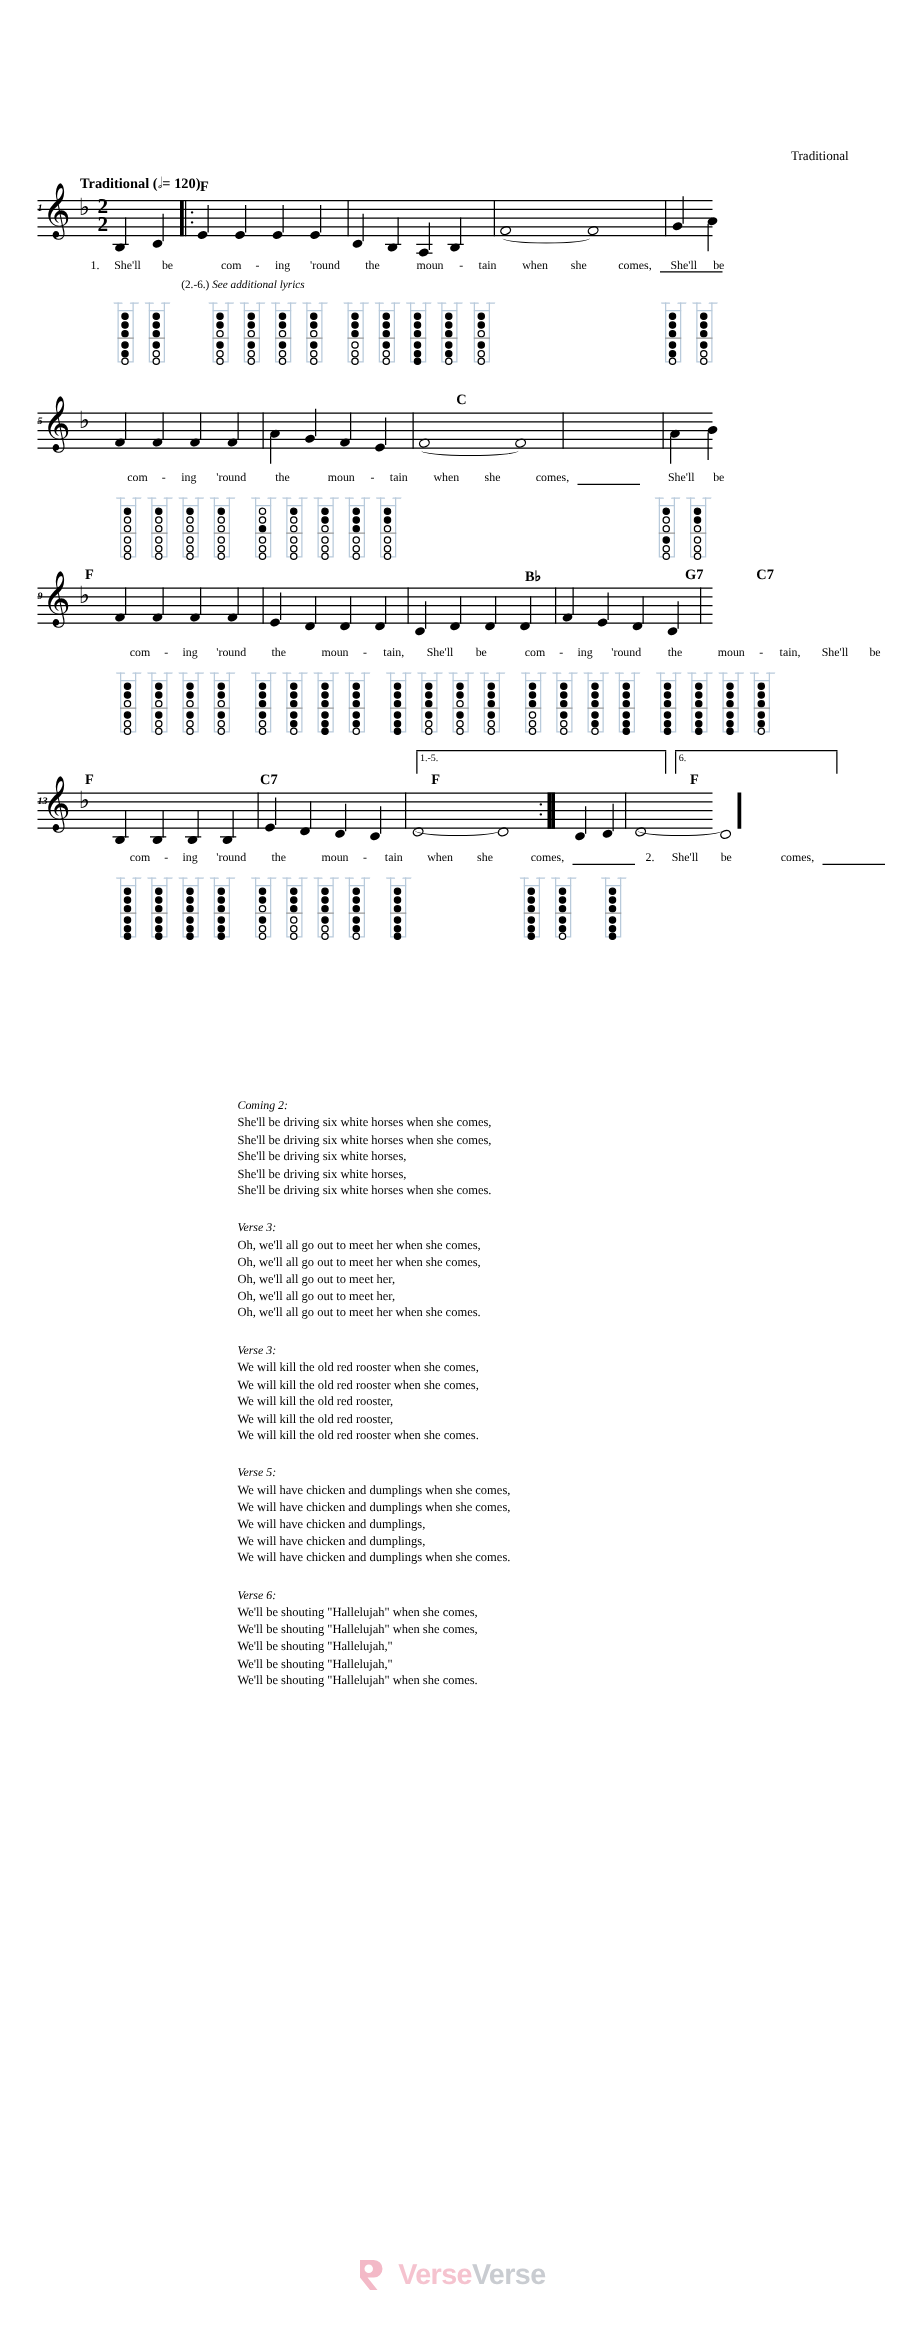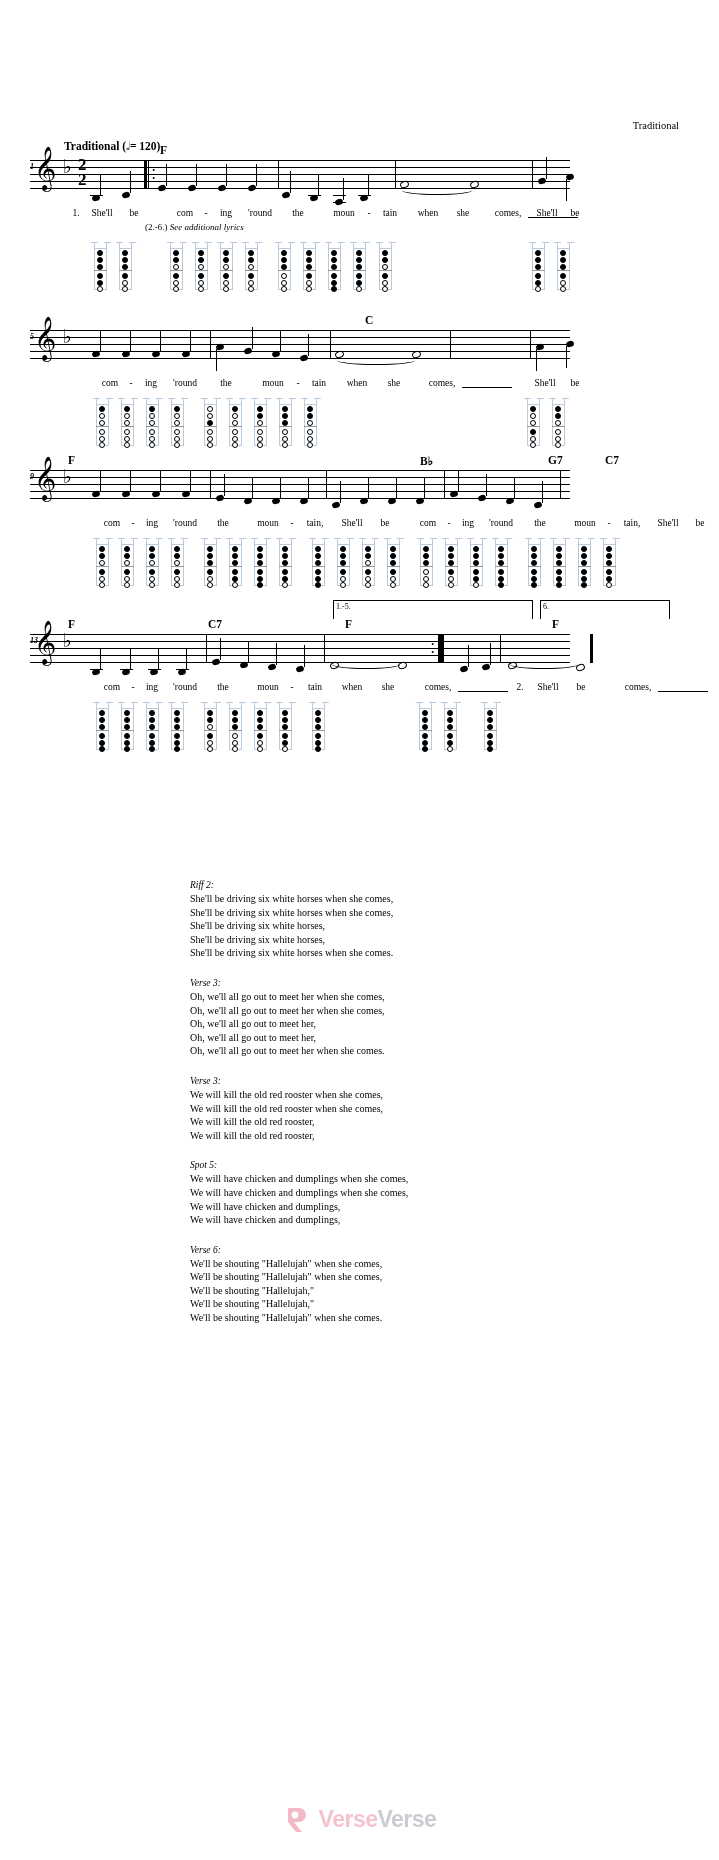--- a/index.html
+++ b/index.html
@@ -1168,48 +1168,50 @@
         <div class="hole filled" style="top:22px"></div>
         <div class="hole filled" style="top:31px"></div>
         <div class="hole filled" style="top:38px"></div>
         <div class="hole filled" style="top:44px"></div>
         <div class="sep" style="top:28px"></div>
       </div>
     </div>
 
   <div class="verses" id="verses">
       <div class="verse">
-        <div class="verse-head">Riff 2:</div>
+        <div class="verse-head">Coming 2:</div>
         <div class="verse-line">She'll be driving six white horses when she comes,</div>
         <div class="verse-line">She'll be driving six white horses when she comes,</div>
         <div class="verse-line">She'll be driving six white horses,</div>
         <div class="verse-line">She'll be driving six white horses,</div>
         <div class="verse-line">She'll be driving six white horses when she comes.</div>
       </div>
       <div class="verse">
         <div class="verse-head">Verse 3:</div>
         <div class="verse-line">Oh, we'll all go out to meet her when she comes,</div>
         <div class="verse-line">Oh, we'll all go out to meet her when she comes,</div>
         <div class="verse-line">Oh, we'll all go out to meet her,</div>
         <div class="verse-line">Oh, we'll all go out to meet her,</div>
         <div class="verse-line">Oh, we'll all go out to meet her when she comes.</div>
       </div>
       <div class="verse">
         <div class="verse-head">Verse 3:</div>
         <div class="verse-line">We will kill the old red rooster when she comes,</div>
         <div class="verse-line">We will kill the old red rooster when she comes,</div>
         <div class="verse-line">We will kill the old red rooster,</div>
         <div class="verse-line">We will kill the old red rooster,</div>
+        <div class="verse-line">We will kill the old red rooster when she comes.</div>
       </div>
       <div class="verse">
-        <div class="verse-head">Spot 5:</div>
+        <div class="verse-head">Verse 5:</div>
         <div class="verse-line">We will have chicken and dumplings when she comes,</div>
         <div class="verse-line">We will have chicken and dumplings when she comes,</div>
         <div class="verse-line">We will have chicken and dumplings,</div>
         <div class="verse-line">We will have chicken and dumplings,</div>
+        <div class="verse-line">We will have chicken and dumplings when she comes.</div>
       </div>
       <div class="verse">
         <div class="verse-head">Verse 6:</div>
         <div class="verse-line">We'll be shouting "Hallelujah" when she comes,</div>
         <div class="verse-line">We'll be shouting "Hallelujah" when she comes,</div>
         <div class="verse-line">We'll be shouting "Hallelujah,"</div>
         <div class="verse-line">We'll be shouting "Hallelujah,"</div>
         <div class="verse-line">We'll be shouting "Hallelujah" when she comes.</div>
       </div>
     </div>

